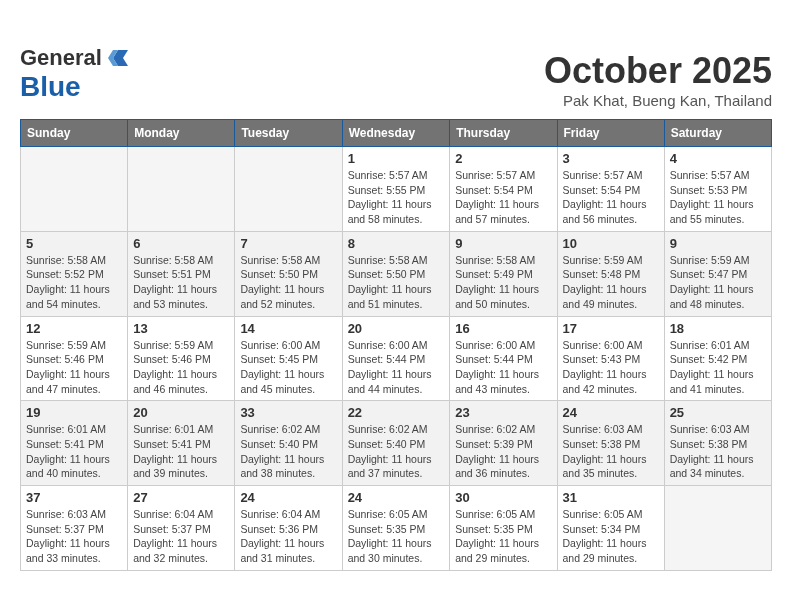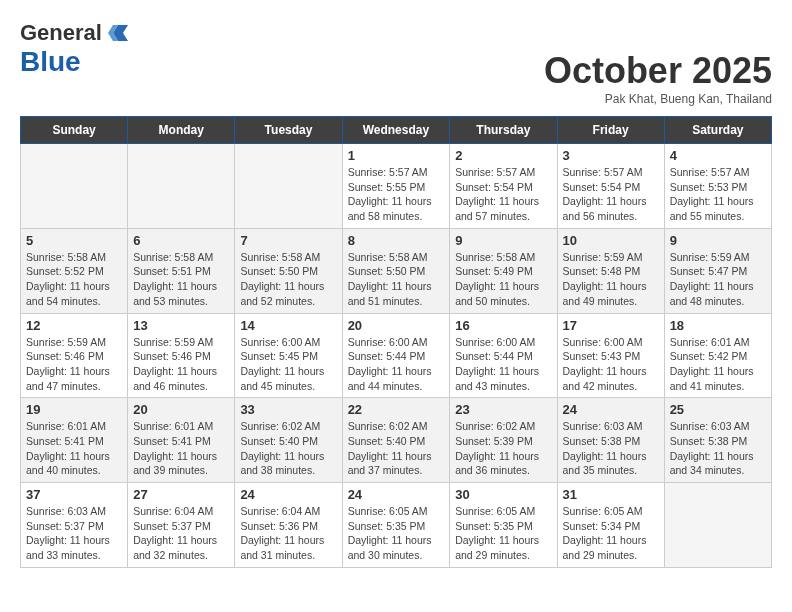--- a/index.html
+++ b/index.html
@@ -13,20 +13,21 @@
     .header {
       display: flex;
       justify-content: space-between;
       align-items: flex-start;
       margin-bottom: 10px;
     }
     .logo {
       display: flex;
       flex-direction: column;
       align-items: flex-start;
+      margin-top: 25px;
     }
     .logo-text {
       display: flex;
       align-items: center;
     }
     .logo-general {
       font-size: 22px;
       font-weight: bold;
       color: #333;
     }
@@ -43,32 +44,32 @@
     .title-block {
       text-align: right;
       margin-top: 30px;
     }
     .month-title {
       font-size: 36px;
       font-weight: bold;
       color: #333;
     }
     .location {
-      font-size: 12px;
+      font-size: 15px;
       color: #555;
     }
     .calendar {
       width: 100%;
       border-collapse: collapse;
       font-size: 11px;
     }
     .calendar th {
-      background: #404040;
+      background: #737373;
       color: #fff;
-      text-align: center;
+      text-align: left;
       padding: 6px 6px;
       font-size: 12px;
       font-weight: bold;
       border: 1px solid #1a5a9a;
     }
     .calendar td {
       border: 1px solid #ccc;
       vertical-align: top;
       padding: 4px 5px;
       width: 108px;

